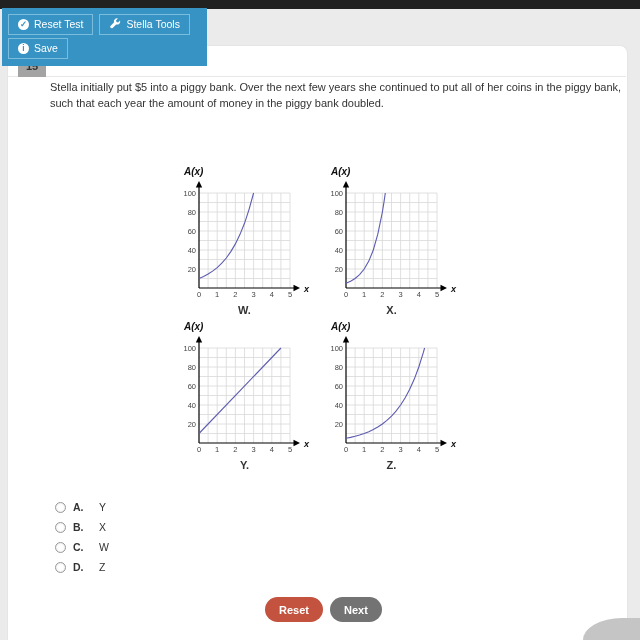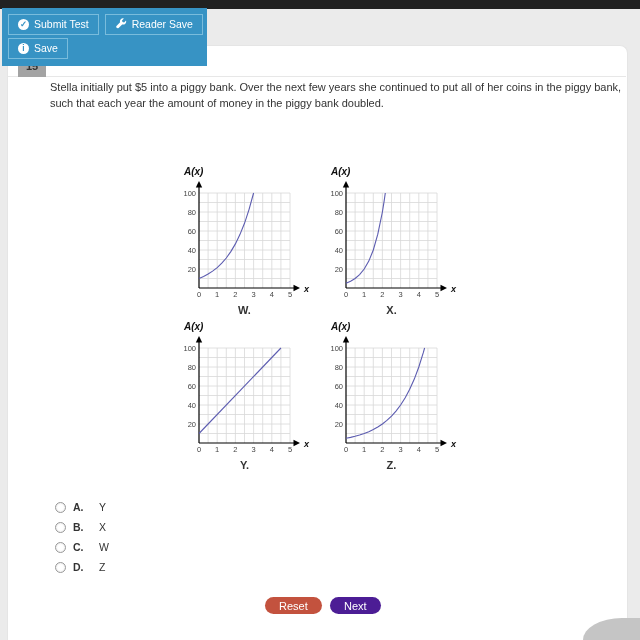--- a/index.html
+++ b/index.html
@@ -37,51 +37,51 @@
   .gname{width:91px;margin-left:16px;margin-top:2px;text-align:center;
          font-size:11px;font-weight:bold;color:#333;}
 
   .options{position:absolute;left:55px;top:498px;}
   .opt{display:flex;align-items:center;height:18px;margin-bottom:2px;cursor:pointer;}
   .radio{width:11px;height:11px;border:1px solid #999;border-radius:50%;
          background:radial-gradient(#fff 40%,#e2e2e2);box-sizing:border-box;}
   .okey{font-weight:bold;font-size:10.5px;margin-left:7px;width:16px;}
   .oval{font-size:10.5px;margin-left:10px;}
 
-  .pill{position:absolute;top:597px;height:17px;border:none;border-radius:13px;
-        color:#fff;font-weight:normal;font-size:11px;font-family:"Liberation Sans",sans-serif;
+  .pill{position:absolute;top:597px;height:25px;border:none;border-radius:13px;
+        color:#fff;font-weight:bold;font-size:11px;font-family:"Liberation Sans",sans-serif;
         cursor:pointer;padding:0 14px;}
   #resetBtn{left:265px;background:#c3523e;}
-  #nextBtn{left:330px;background:#4c1d95;}
+  #nextBtn{left:330px;background:#737373;}
 
   .corner{position:absolute;right:0;bottom:0;width:57px;height:22px;background:#c5c5c5;
           border-top-left-radius:46px 26px;z-index:40;}
 </style>
 </head>
 <body>
 
 <div id="screen">
 
   <div class="topbar"></div>
 
   <div class="card"></div>
 
   <div class="toolbar">
     <div class="trow">
       <div class="tbtn">
         <span class="icircle">✓</span>
-        <span>Submit Test</span>
+        <span>Reset Test</span>
       </div>
       <div class="tbtn">
         <span>
           <svg width="12" height="12" viewBox="0 0 12 12">
               <path d="M11 2.6 A3 3 0 0 1 7.2 6.4 L3.6 10 A1.5 1.5 0 0 1 1.5 7.9 L5.1 4.3 A3 3 0 0 1 8.9 0.5 L7 2.4 7.5 4 9.1 4.5 Z" fill="#fff"></path>
             </svg>
         </span>
-        <span>Reader Save</span>
+        <span>Stella Tools</span>
       </div>
     </div>
     <div class="trow">
       <div class="tbtn">
         <span class="icircle">i</span>
         <span>Save</span>
       </div>
     </div>
   </div>
 

